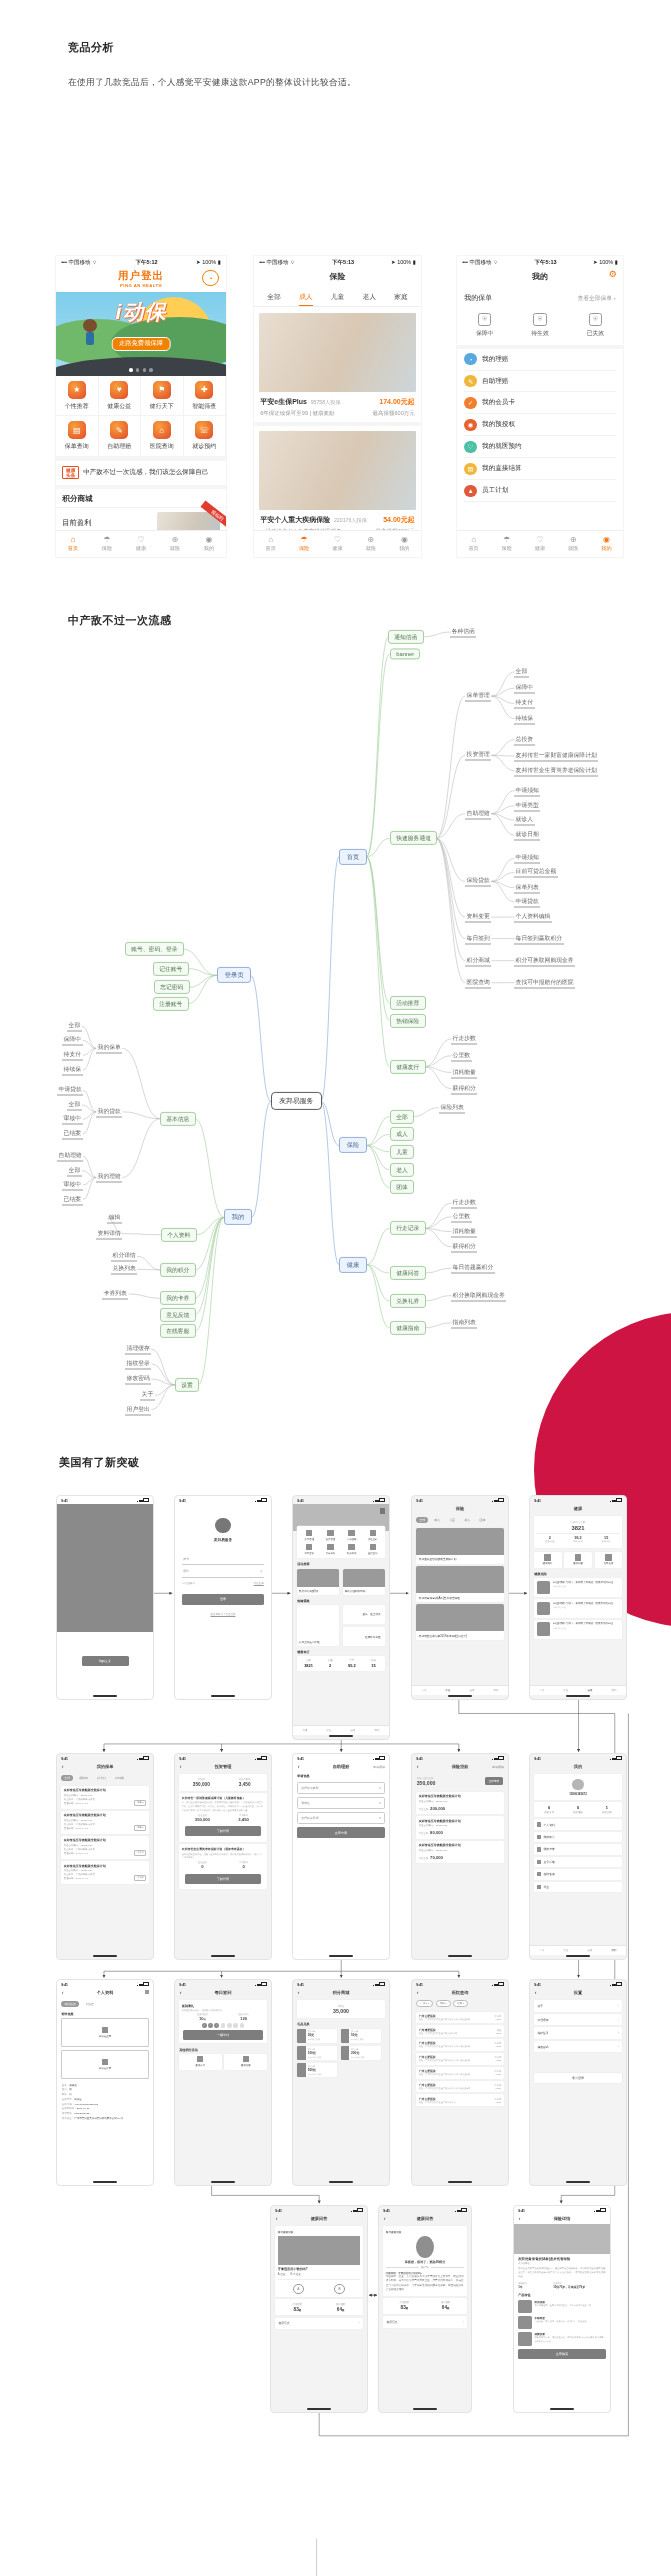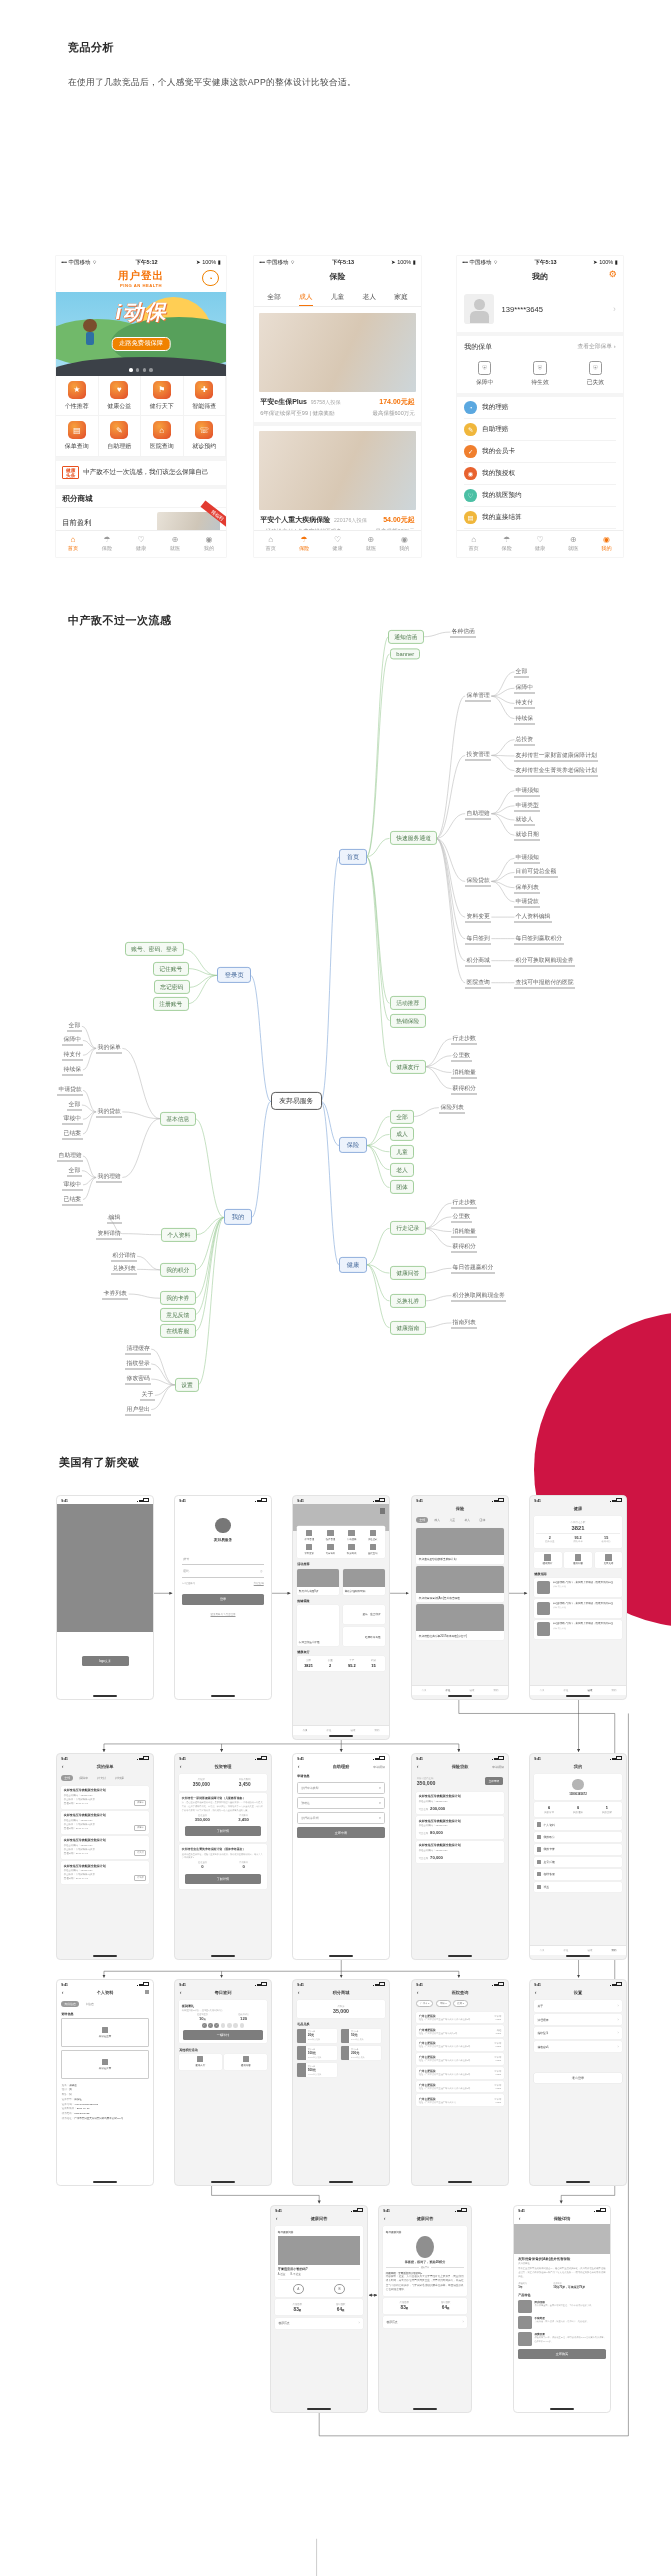--- a/index.html
+++ b/index.html
@@ -518,25 +518,20 @@
   <div class="shot" style="left:457px;width:166px">
     <div class="sbar">
       <span><b>•••</b> <span>中国移动</span> ⌔</span>
       <span class="mid">下午5:13</span>
       <span>➤ <span>100%</span> ▮</span>
     </div>
     <div class="pc-titlebar">
       <span>我的</span>
       <span class="pc-gear">⚙</span>
     </div>
-    <div class="pc-prof">
-      <span class="pc-ava"></span>
-      <span class="pc-phone">139****3645</span>
-      <span class="pc-chv">›</span>
-    </div>
     <div class="pc-polrow">
       <span>我的保单</span>
       <span class="muted">查看全部保单 ›</span>
     </div>
     <div class="pc-states" id="pc-states">
         <span><i>⛨</i>保障中</span>
         <span><i>⛨</i>待生效</span>
         <span><i>⛨</i>已失效</span>
       </div>
     <div class="pc-menu" id="pc-menu">

